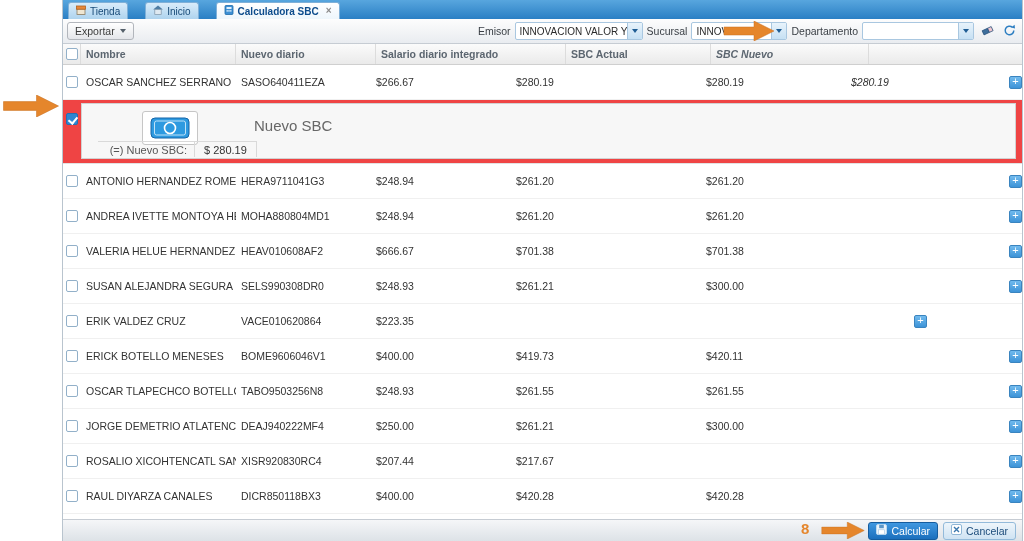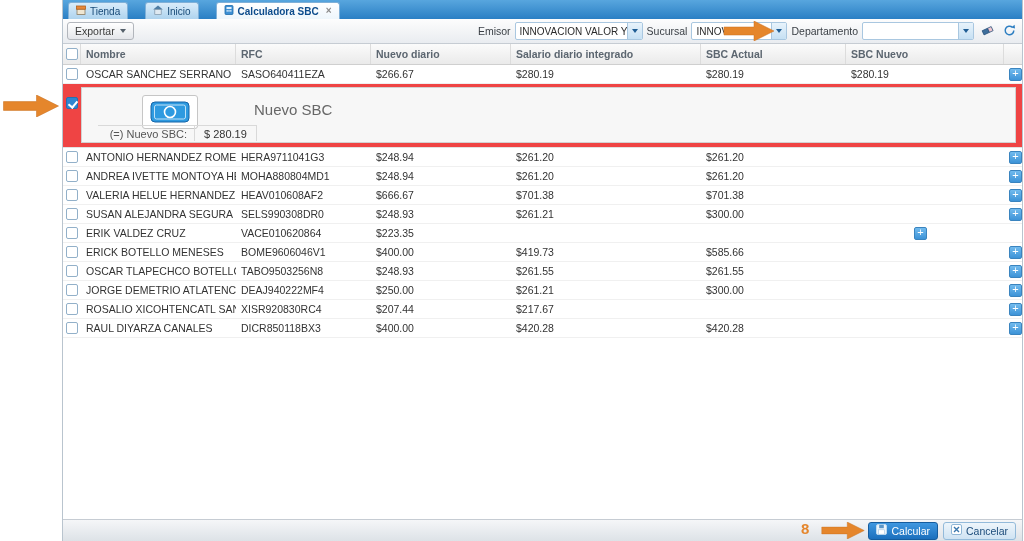--- a/index.html
+++ b/index.html
@@ -48,26 +48,26 @@
                  border-bottom:1px solid #cfcfcf; font-size:10.5px; font-weight:bold;
                  color:#5c6670; flex:none; }
   .hcell { display:flex; align-items:center; padding-left:5px; border-right:1px solid #dcdcdc;
            white-space:nowrap; overflow:hidden; }
   .c-check  { width:18px; flex:none; display:flex; align-items:center; justify-content:center; padding:0; }
   .c-nombre { width:155px; flex:none; }
   .c-rfc    { width:135px; flex:none; }
   .c-sueldo { width:140px; flex:none; }
   .c-sdi    { width:190px; flex:none; }
   .c-actual { width:145px; flex:none; }
-  .c-nuevo  { width:158px; flex:none; }
+  .c-nuevo  { width:158px; flex:none;font-style:italic; }
   .c-expand { flex:1; display:flex; align-items:center; justify-content:center; padding:0; border-right:none; }
 
   
   .grid-body { flex:1; background:#fff; overflow:hidden; }
-  .grid-row { display:flex; height:19px; align-items:center; border-bottom:1px solid #f0f0f0;
+  .grid-row { display:flex; height:35px; align-items:center; border-bottom:1px solid #f0f0f0;
               font-size:10.5px; color:#333; background:#fff; }
   .cell { padding-left:5px; white-space:nowrap; overflow:hidden; }
   .cell.c-check { padding:0; }
   .checkbox { position:relative; display:inline-block; width:12px; height:12px;
               background:#fff; border:1px solid #92b0c9; border-radius:2px; }
   .checkbox.checked { background:#2f86d1; border-color:#2670b2; }
   .checkbox.checked::after { content:""; position:absolute; left:3px; top:0.5px; width:4px;
               height:7px; border:solid #fff; border-width:0 2px 2px 0; transform:rotate(40deg); }
   .expand-btn { width:13px; height:13px; border-radius:2px; border:1px solid #3a84bf;
                 background:linear-gradient(#72bbee,#3d93d7); color:#fff; display:flex;
@@ -178,21 +178,20 @@
               <polygon points="11.6,0.8 12,4.6 8.3,3.4" fill="#2e7fc2"></polygon>
             </svg></span>
       </div>
     </div>
 
     <div class="grid-header">
       <div class="hcell c-check">
           <span class="checkbox"></span>
         </div>
       <div class="hcell c-nombre">Nombre</div>
-      <div class="hcell c-rfc">RFC</div>
       <div class="hcell c-sueldo">Nuevo diario</div>
       <div class="hcell c-sdi">Salario diario integrado</div>
       <div class="hcell c-actual">SBC Actual</div>
       <div class="hcell c-nuevo">SBC Nuevo</div>
       <div class="hcell c-expand"></div>
     </div>
 
     <div class="grid-body" id="rows">
 
   <div class="grid-row">
@@ -306,21 +305,21 @@
   </div>
 
   <div class="grid-row">
     <div class="cell c-check">
             <span class="checkbox"></span>
           </div>
     <div class="cell c-nombre f-nombre">ERICK BOTELLO MENESES</div>
     <div class="cell c-rfc f-rfc">BOME9606046V1</div>
     <div class="cell c-sueldo f-sueldo">$400.00</div>
     <div class="cell c-sdi f-sdi">$419.73</div>
-    <div class="cell c-actual f-actual">$585.66</div>
+    <div class="cell c-actual f-actual">$420.11</div>
     <div class="cell c-nuevo f-nuevo"></div>
     <div class="cell c-expand">
             <span class="expand-btn"></span>
           </div>
   </div>
 
   <div class="grid-row">
     <div class="cell c-check">
             <span class="checkbox"></span>
           </div>

